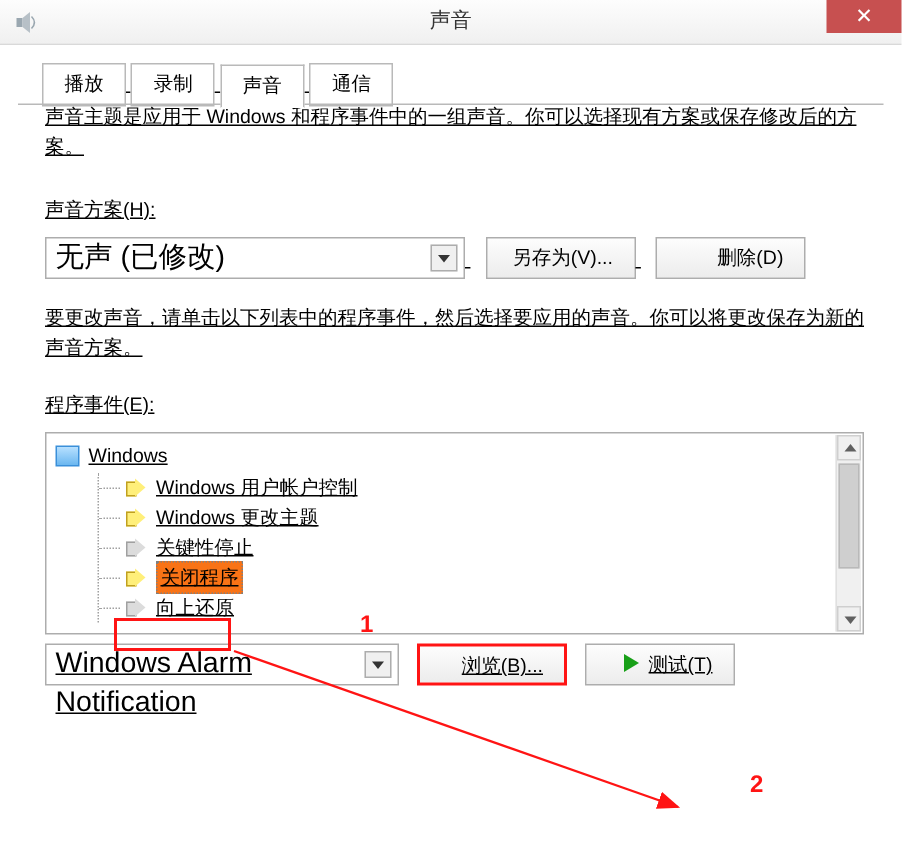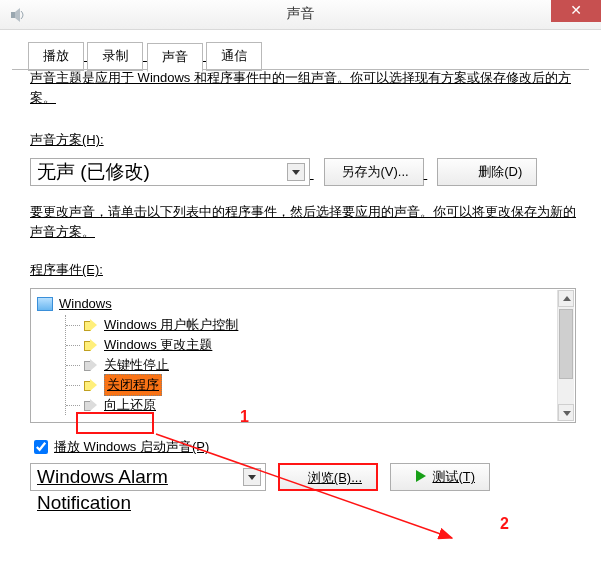--- a/index.html
+++ b/index.html
@@ -142,24 +142,20 @@
         </div>
       </div>
     </div>
     <div class="sb">
       <div class="sb-btn top"></div>
       <div class="thumb"></div>
       <div class="sb-btn bot"></div>
     </div>
   </div>
 
-  <div class="chk-row">
-    <input type="checkbox" checked="" style="">
-    <span>播放 Windows 启动声音(P)</span>
-  </div>
 
 
   <div class="row2">
     <span class="dropdown">
       <span>Windows Alarm Notification</span>
       <span class="dd-arrow"></span>
     </span>
     <span class="btn browse">浏览(B)...</span>
     <span class="btn">
       <span class="play-glyph"></span><span>测试(T)</span>

